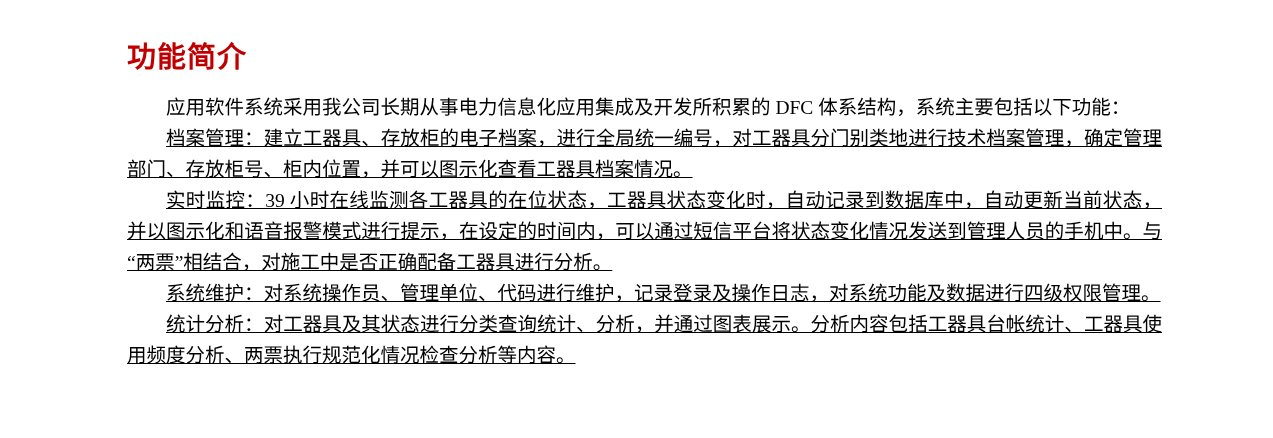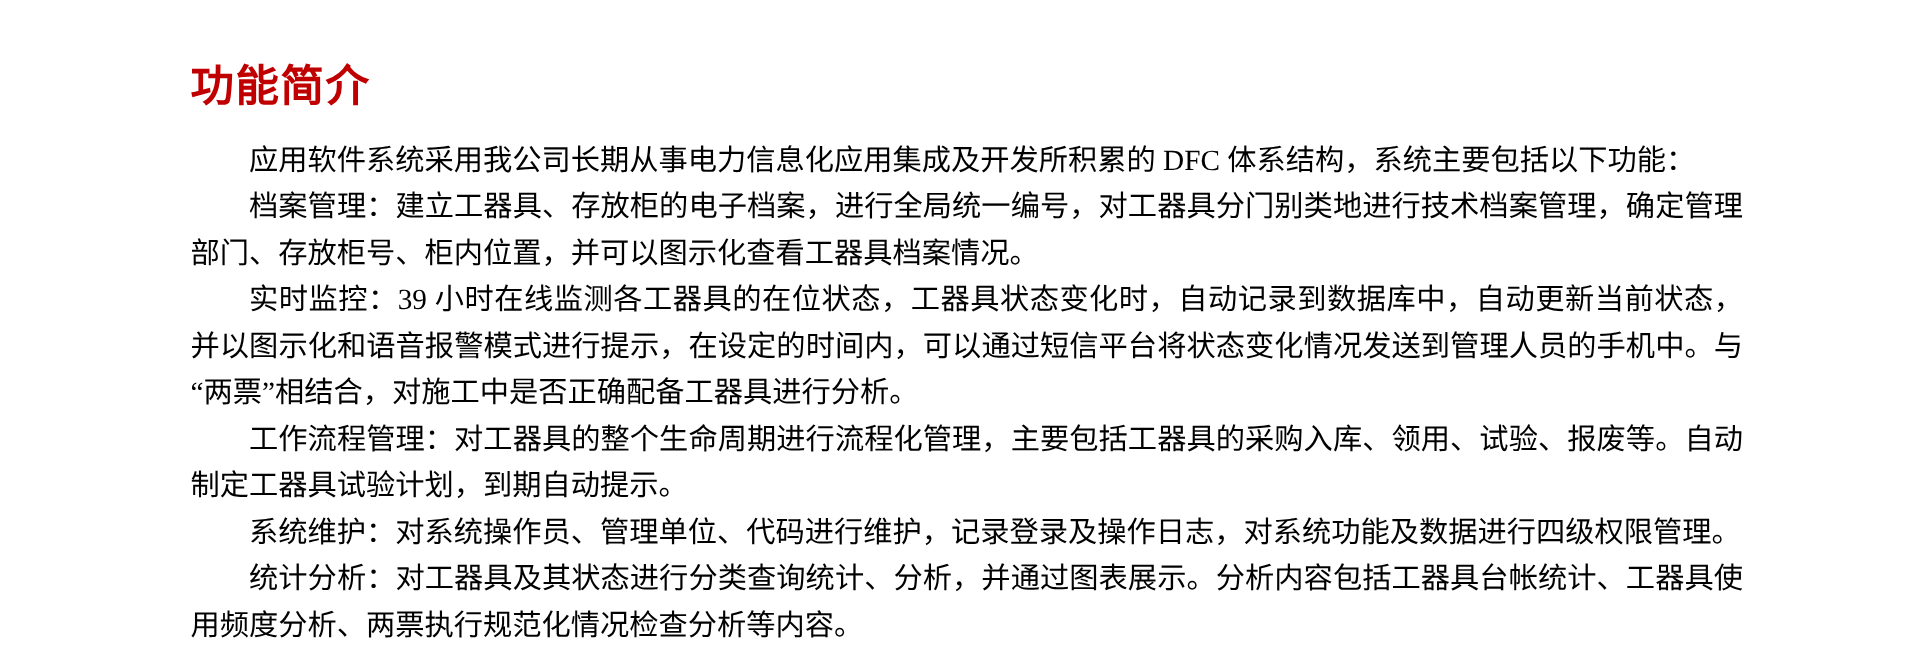--- a/index.html
+++ b/index.html
@@ -42,31 +42,31 @@
     font-size: 19.5px;
     line-height: 31px;
     text-align: justify;
     text-justify: inter-ideograph;
     margin: 0 0 0 0;
     text-indent: 2em;
     color: #000000;
   }
   .para + .para {
     margin-top: 0;
+    text-decoration: underline;
   }
 </style>
 </head>
 <body>
 
 <div class="page">
 
   <h1 class="doc-title">功能简介</h1>
 
   <div class="body-block">
     <p class="para">应用软件系统采用我公司长期从事电力信息化应用集成及开发所积累的 DFC 体系结构，系统主要包括以下功能：</p>
     <p class="para">档案管理：建立工器具、存放柜的电子档案，进行全局统一编号，对工器具分门别类地进行技术档案管理，确定管理部门、存放柜号、柜内位置，并可以图示化查看工器具档案情况。</p>
     <p class="para">实时监控：39 小时在线监测各工器具的在位状态，工器具状态变化时，自动记录到数据库中，自动更新当前状态，并以图示化和语音报警模式进行提示，在设定的时间内，可以通过短信平台将状态变化情况发送到管理人员的手机中。与“两票”相结合，对施工中是否正确配备工器具进行分析。</p>
-    <p class="para">工作流程管理：对工器具的整个生命周期进行流程化管理，主要包括工器具的采购入库、领用、试验、报废等。自动制定工器具试验计划，到期自动提示。</p>
     <p class="para">系统维护：对系统操作员、管理单位、代码进行维护，记录登录及操作日志，对系统功能及数据进行四级权限管理。</p>
     <p class="para">统计分析：对工器具及其状态进行分类查询统计、分析，并通过图表展示。分析内容包括工器具台帐统计、工器具使用频度分析、两票执行规范化情况检查分析等内容。</p>
   </div>
 
 </div>
 
 </body></html>

